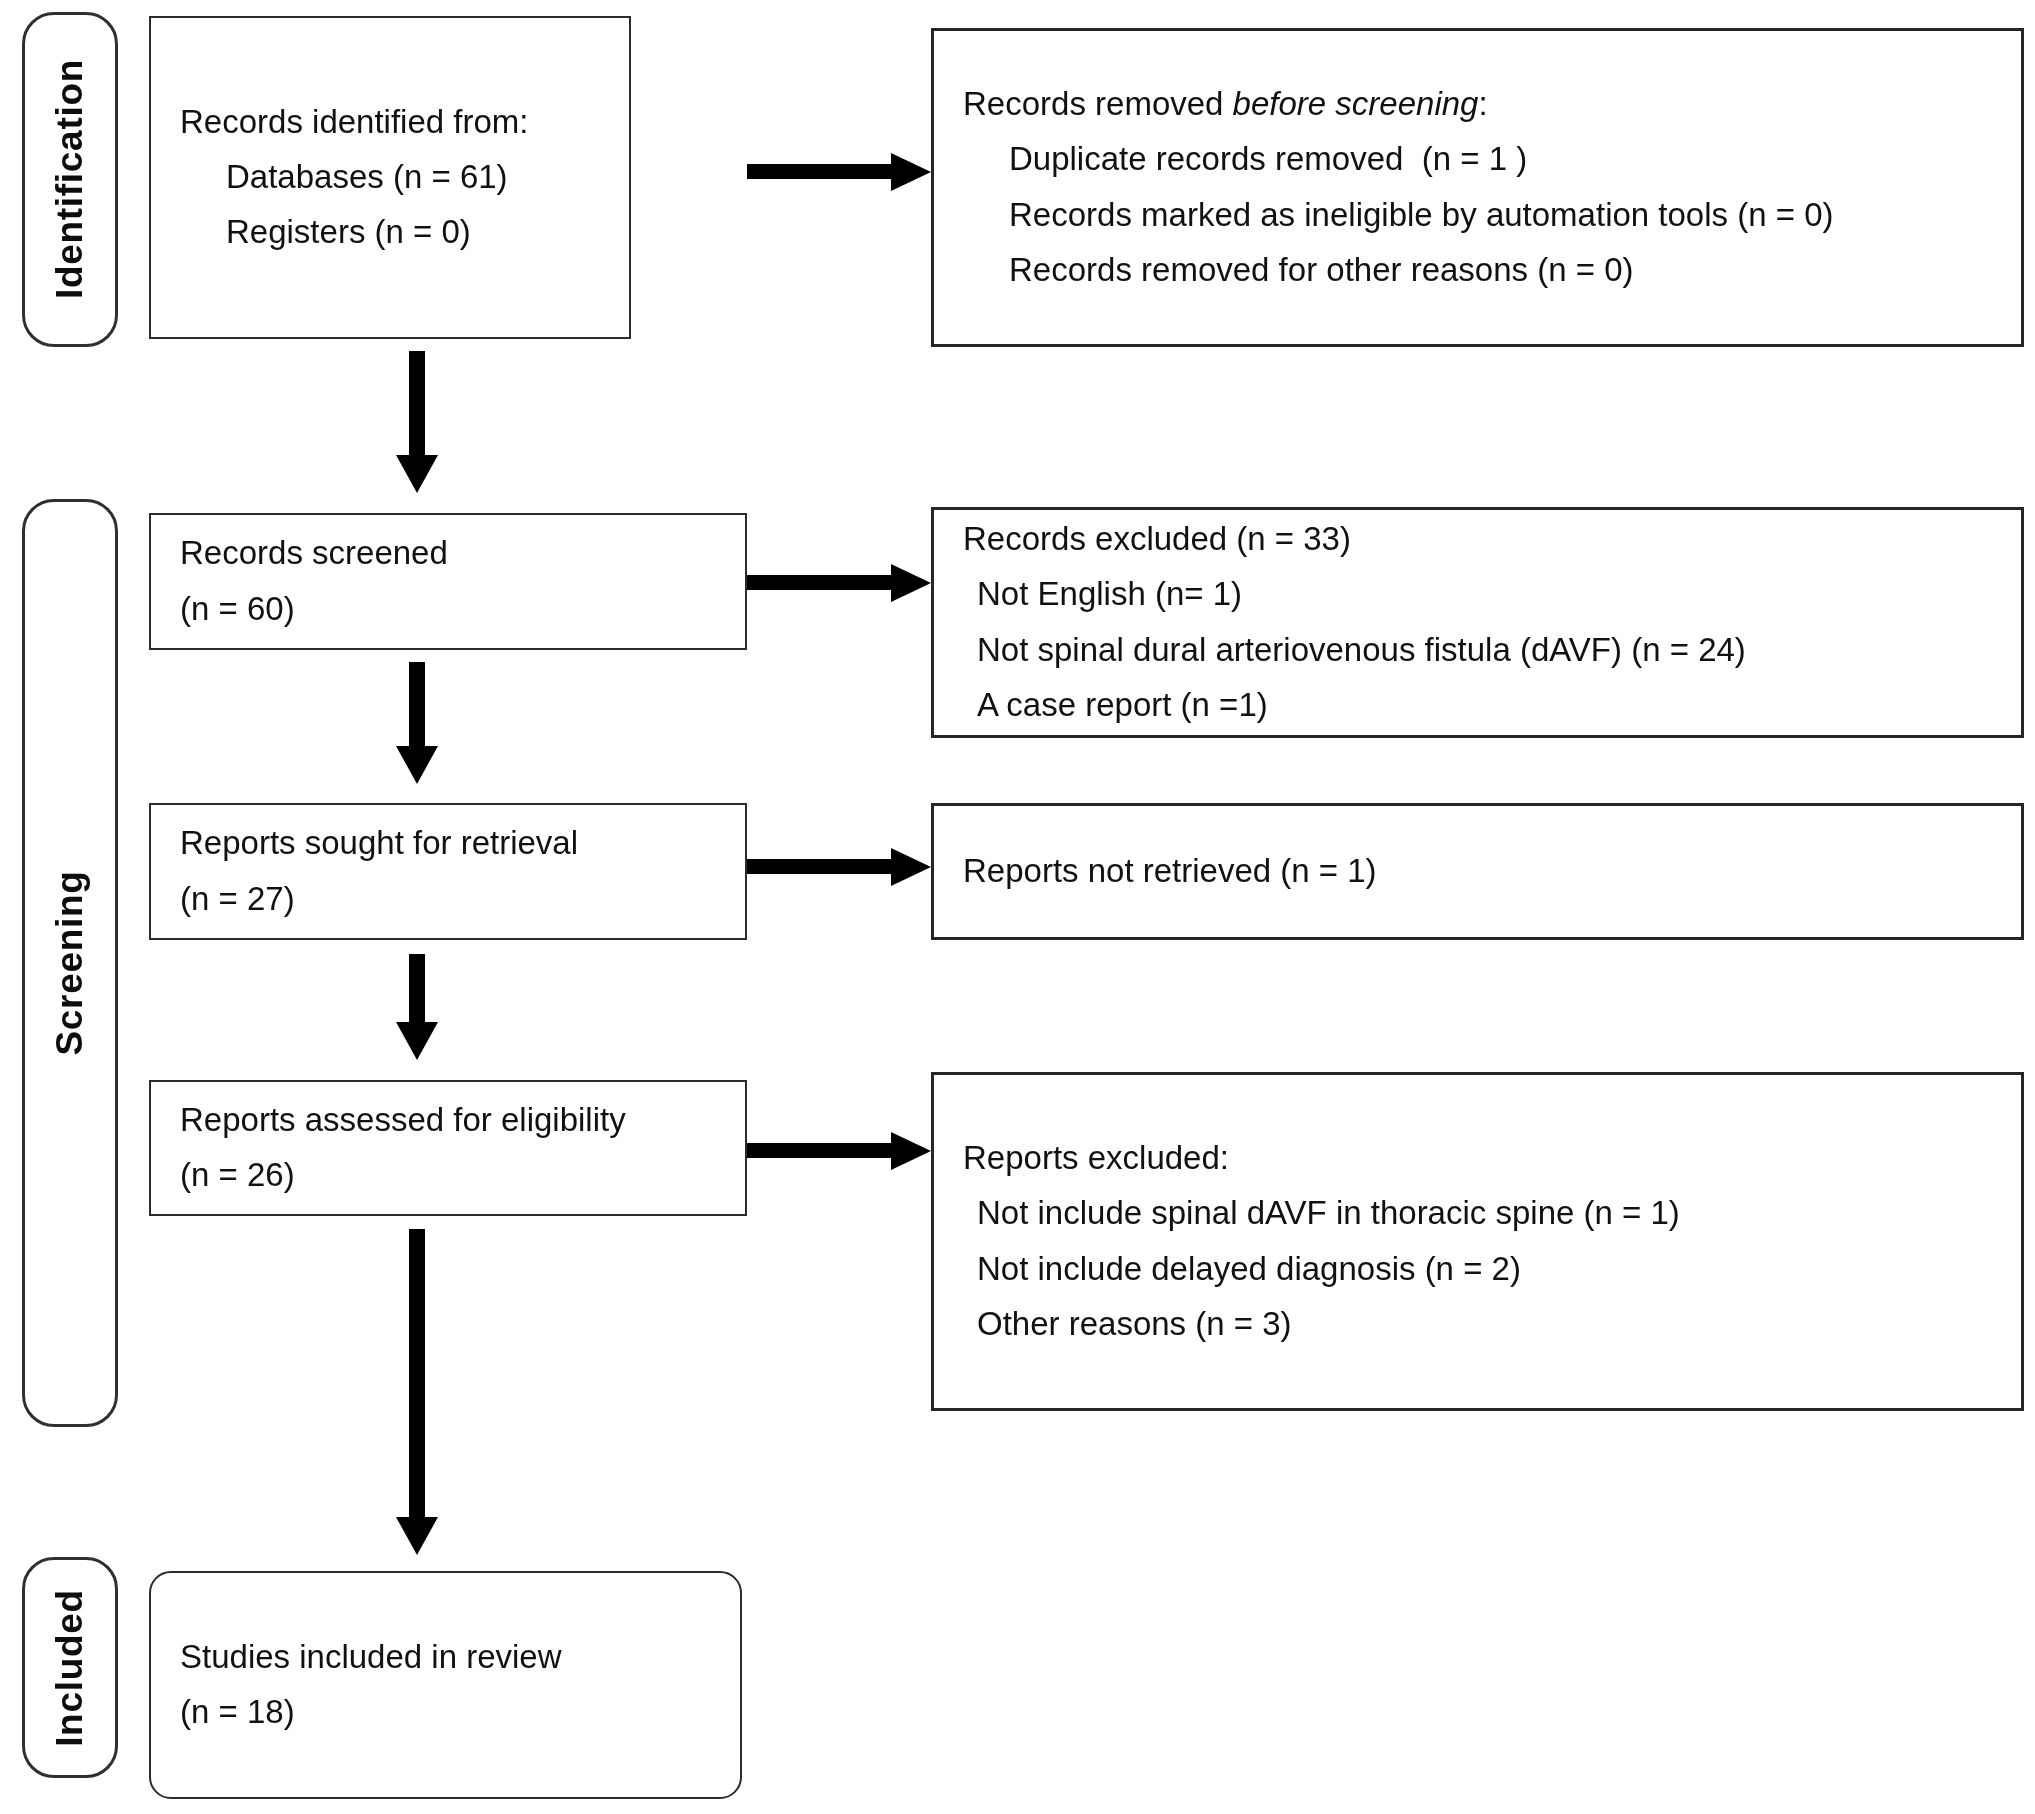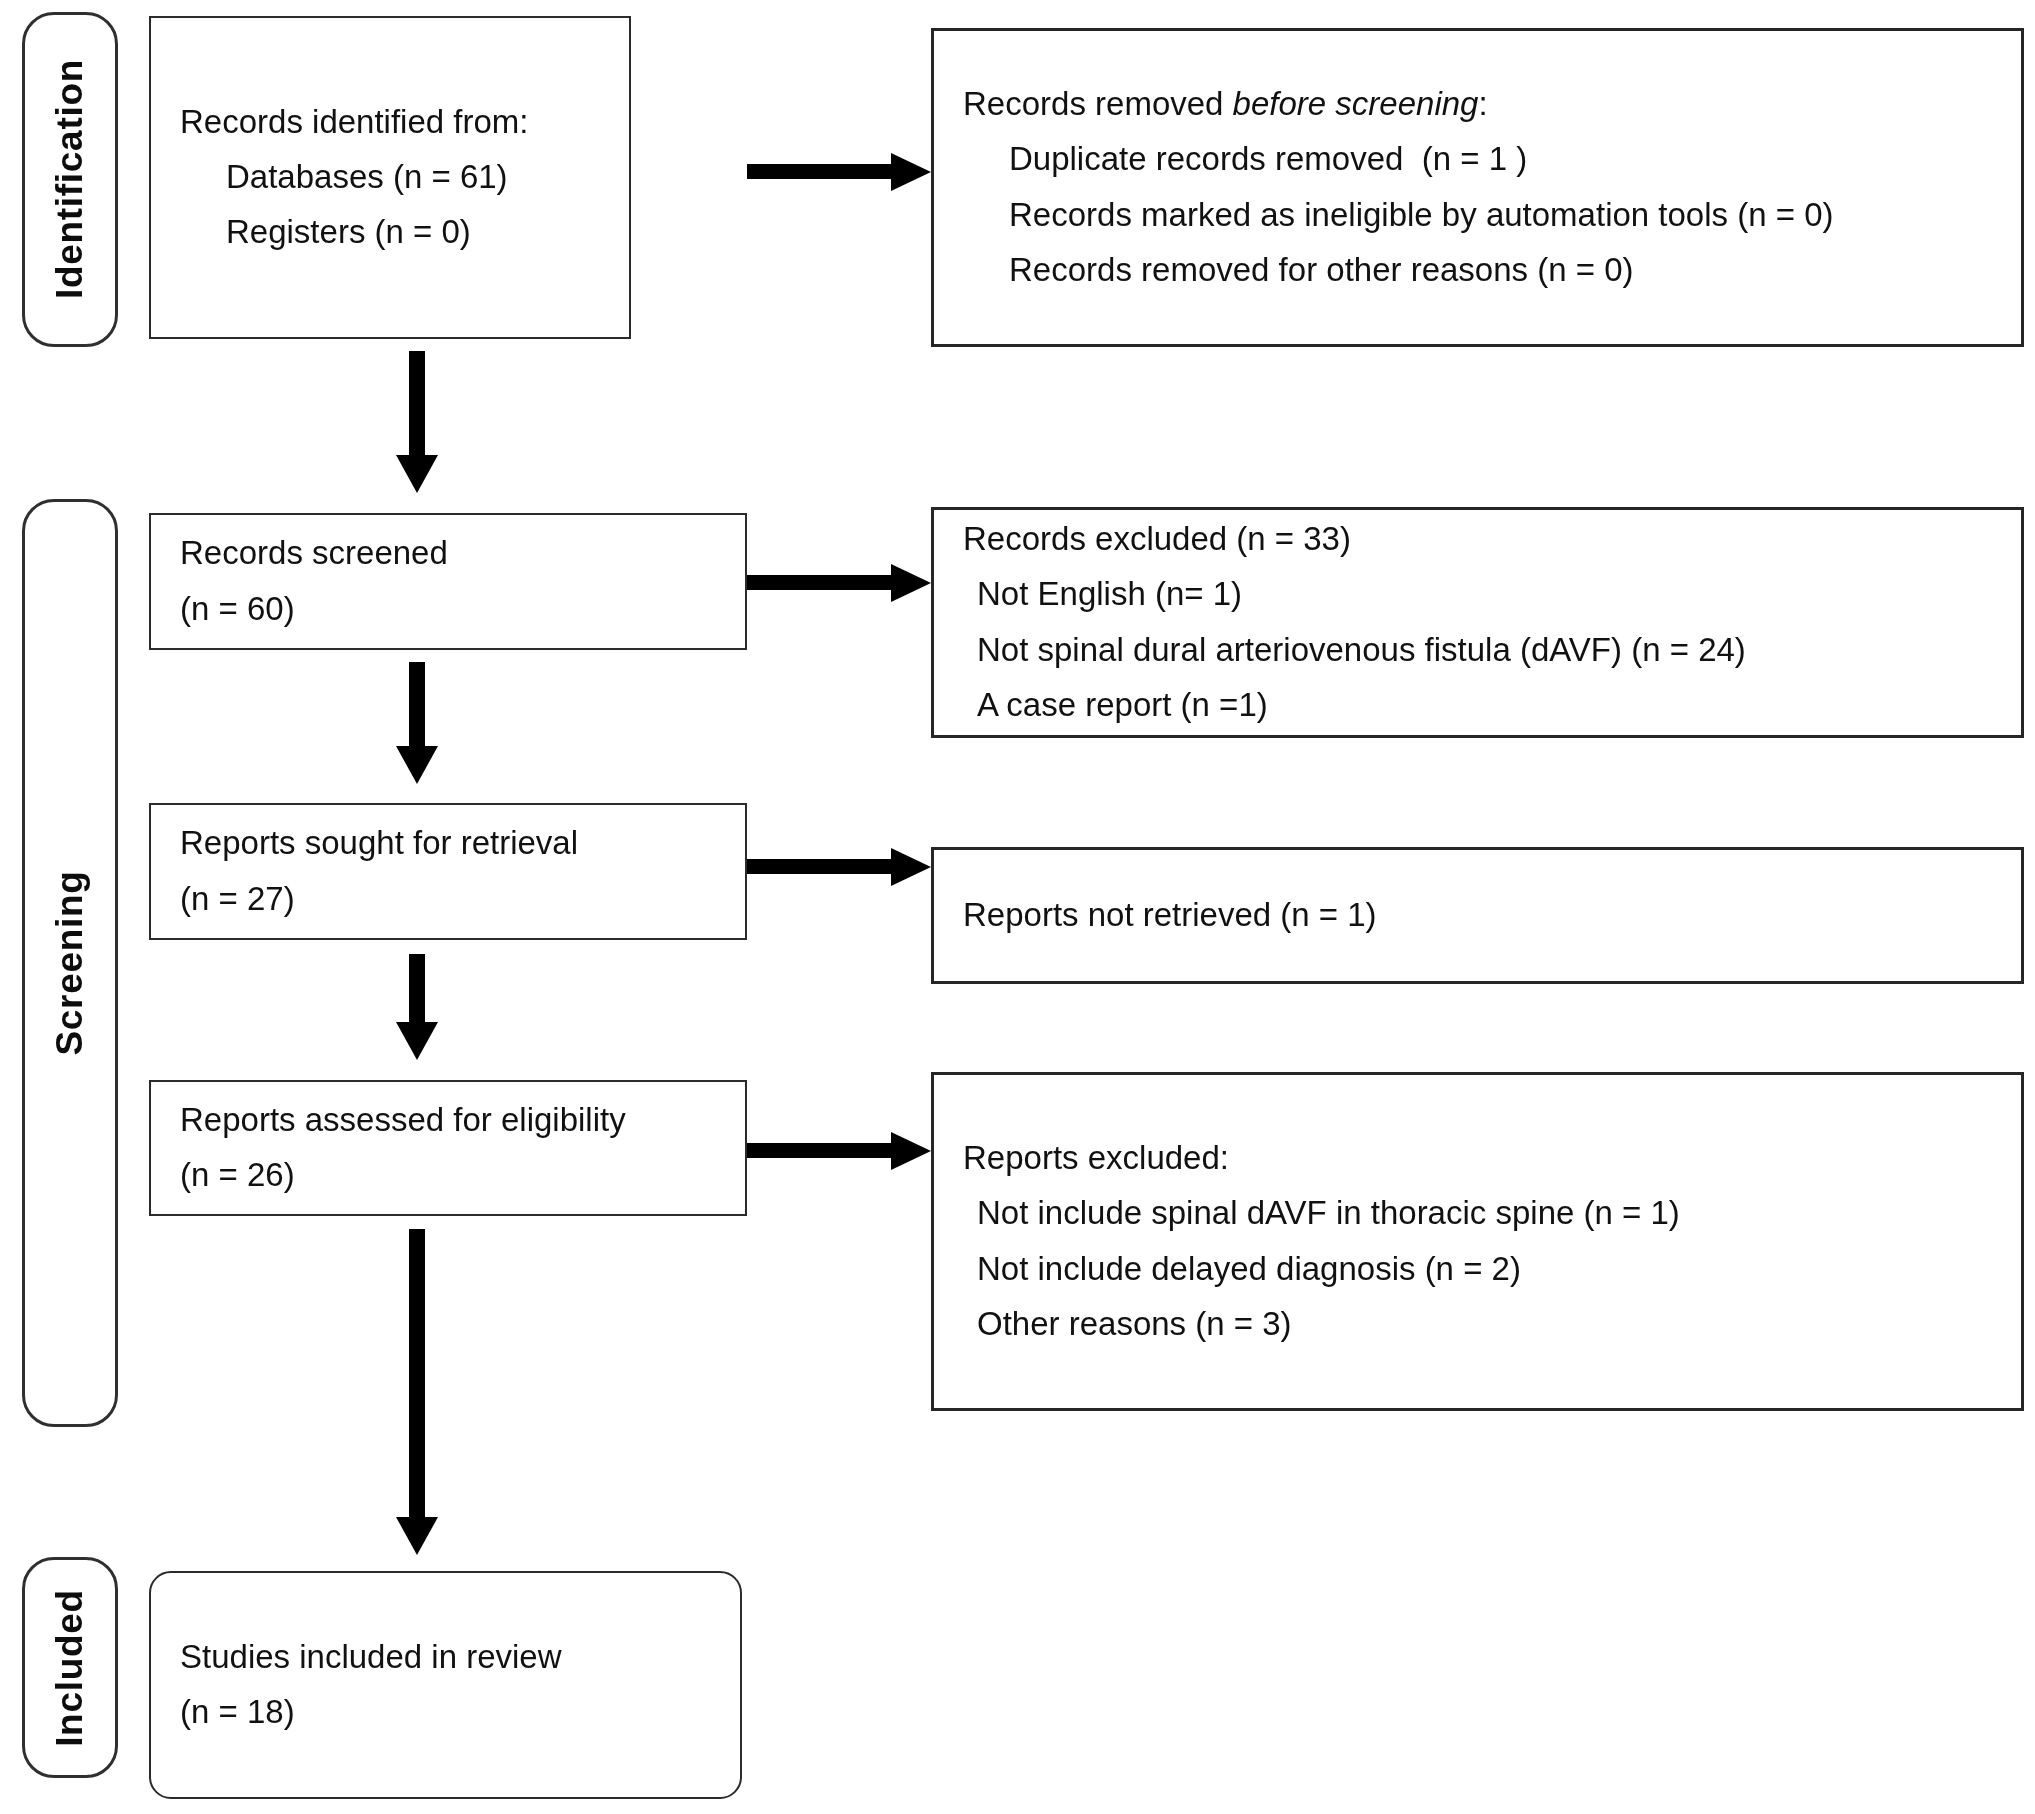--- a/index.html
+++ b/index.html
@@ -35,21 +35,21 @@
     box-sizing:border-box;
   }
   .col2{border-width:3.5px;border-color:#262626;}
   .box1{left:149px;top:16px;width:482px;height:323px;}
   .box2{left:149px;top:513px;width:598px;height:137px;}
   .box3{left:149px;top:803px;width:598px;height:137px;}
   .box4{left:149px;top:1080px;width:598px;height:136px;}
   .box5{left:149px;top:1571px;width:593px;height:228px;border-radius:22px;}
   .boxR1{left:931px;top:28px;width:1093px;height:319px;}
   .boxR2{left:931px;top:507px;width:1093px;height:231px;}
-  .boxR3{left:931px;top:803px;width:1093px;height:137px;margin-top:44px;}
+  .boxR3{left:931px;top:803px;width:1093px;height:137px;}
   .boxR4{left:931px;top:1072px;width:1093px;height:339px;}
   .box-text{
     display:flex;flex-direction:column;justify-content:center;
     height:100%;
     padding:0 25px 0 29px;
     box-sizing:border-box;
   }
   .line{
     margin:4.2px 0;
     font-size:33px;line-height:1.42;

